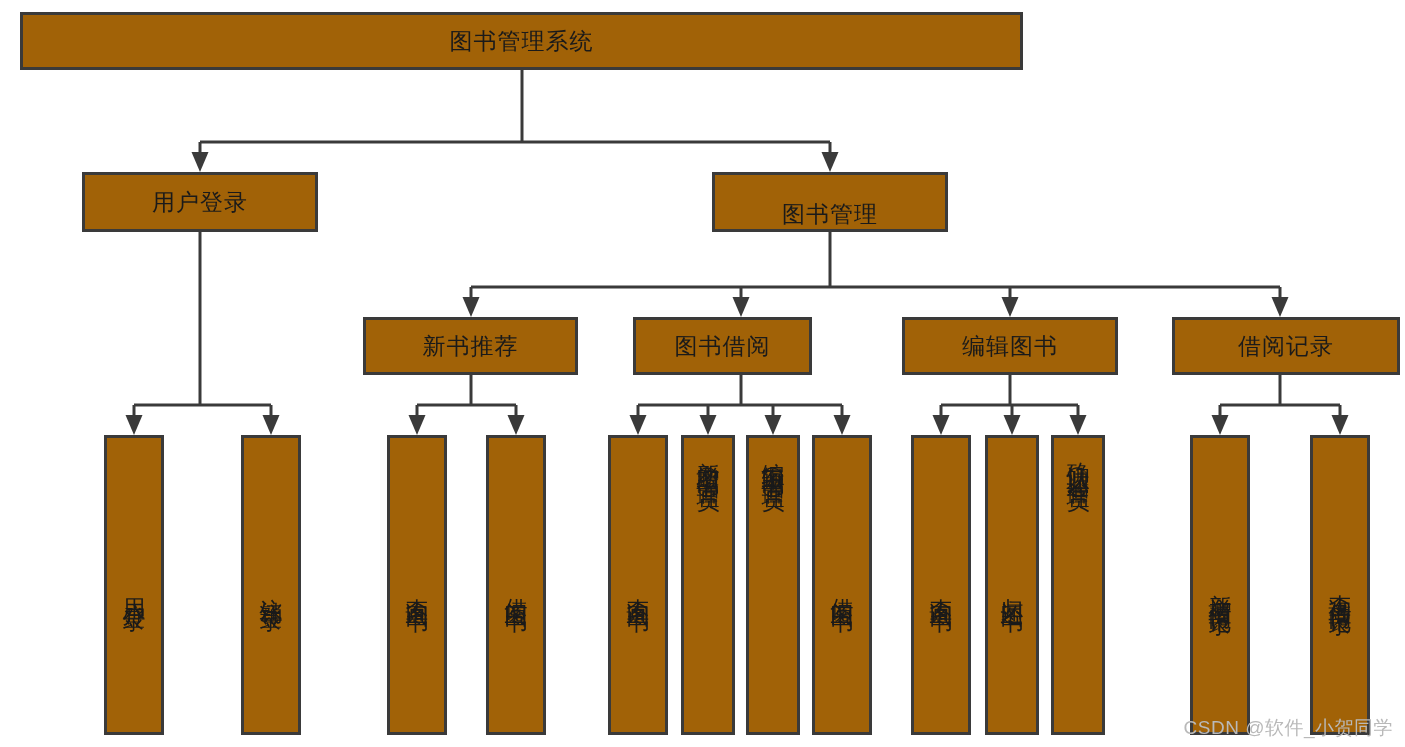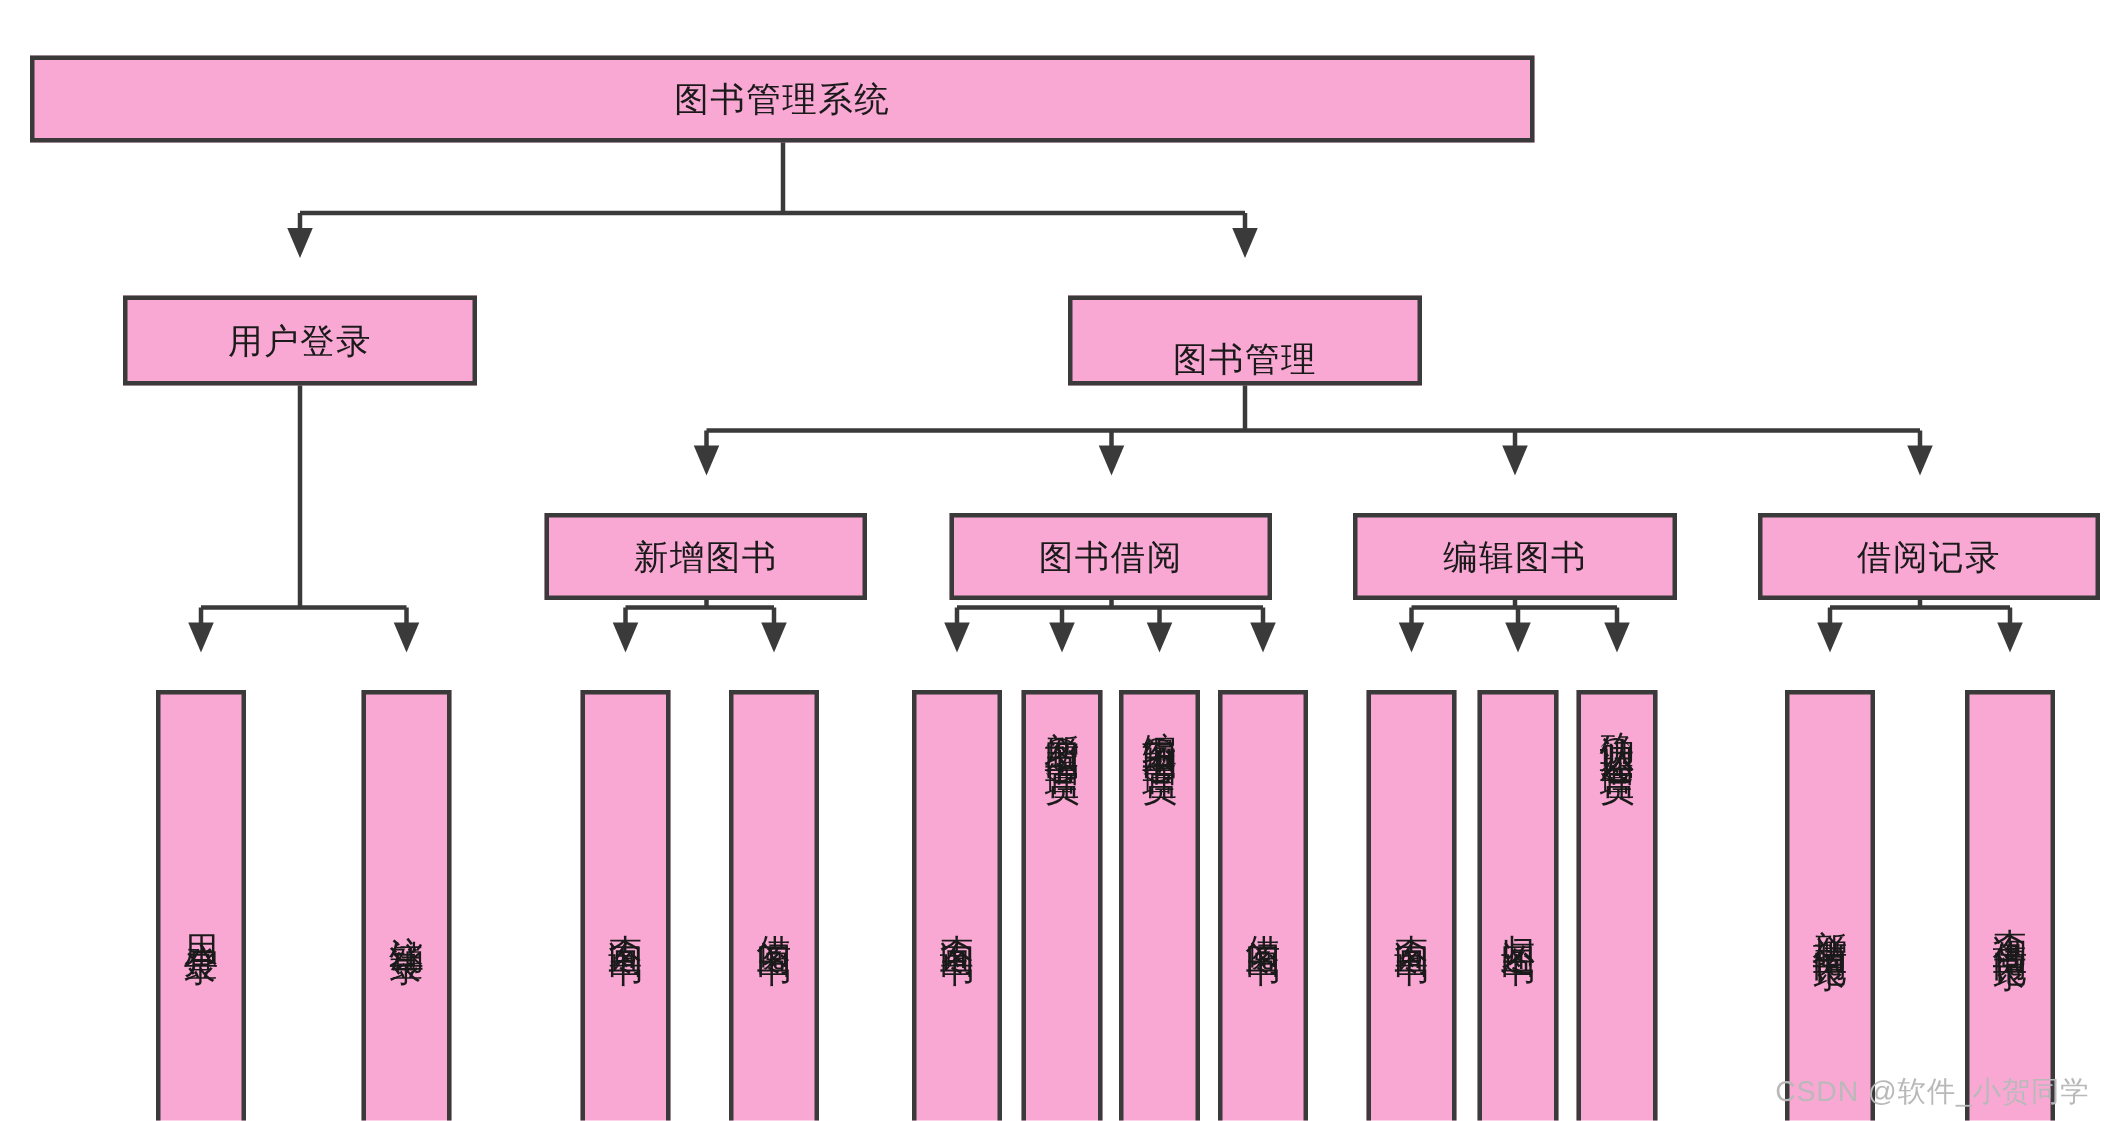--- a/index.html
+++ b/index.html
@@ -17,26 +17,25 @@
   #diagram-root {
     position: relative;
     width: 1405px;
     height: 747px;
     background: #ffffff;
   }
   .node {
     position: absolute;
     box-sizing: border-box;
     border: 3px solid #3a3a3a;
-    background: #f9a8d4;
+    background: #a16207;
     display: flex;
     align-items: center;
     justify-content: center;
     color: #1a1a1a;
-    margin-top: 25px;
   }
   .node-label {
     display: block;
     text-align: center;
     line-height: 1.25;
     white-space: nowrap;
   }
   
   .node.horiz .node-label {
     font-size: 23px;
@@ -155,23 +154,23 @@
   </div>
 
   <div class="node horiz" style="left: 82px; top: 172px; width: 236px; height: 60px;">
     <span class="node-label">用户登录</span>
   </div>
   <div class="node horiz" style="left: 712px; top: 172px; width: 236px; height: 60px; align-items: flex-end;">
     <span class="node-label">图书管理</span>
   </div>
 
   <div class="node horiz" style="left: 363px; top: 317px; width: 215px; height: 58px;">
-    <span class="node-label">新增图书</span>
-  </div>
-  <div class="node horiz" style="left: 633px; top: 317px; width: 215px; height: 58px;">
+    <span class="node-label">新书推荐</span>
+  </div>
+  <div class="node horiz" style="left: 633px; top: 317px; width: 179px; height: 58px;">
     <span class="node-label">图书借阅</span>
   </div>
   <div class="node horiz" style="left: 902px; top: 317px; width: 216px; height: 58px;">
     <span class="node-label">编辑图书</span>
   </div>
   <div class="node horiz" style="left: 1172px; top: 317px; width: 228px; height: 58px;">
     <span class="node-label">借阅记录</span>
   </div>
 
   <div class="node vert" style="left: 104px; top: 435px; width: 60px; height: 300px;">

